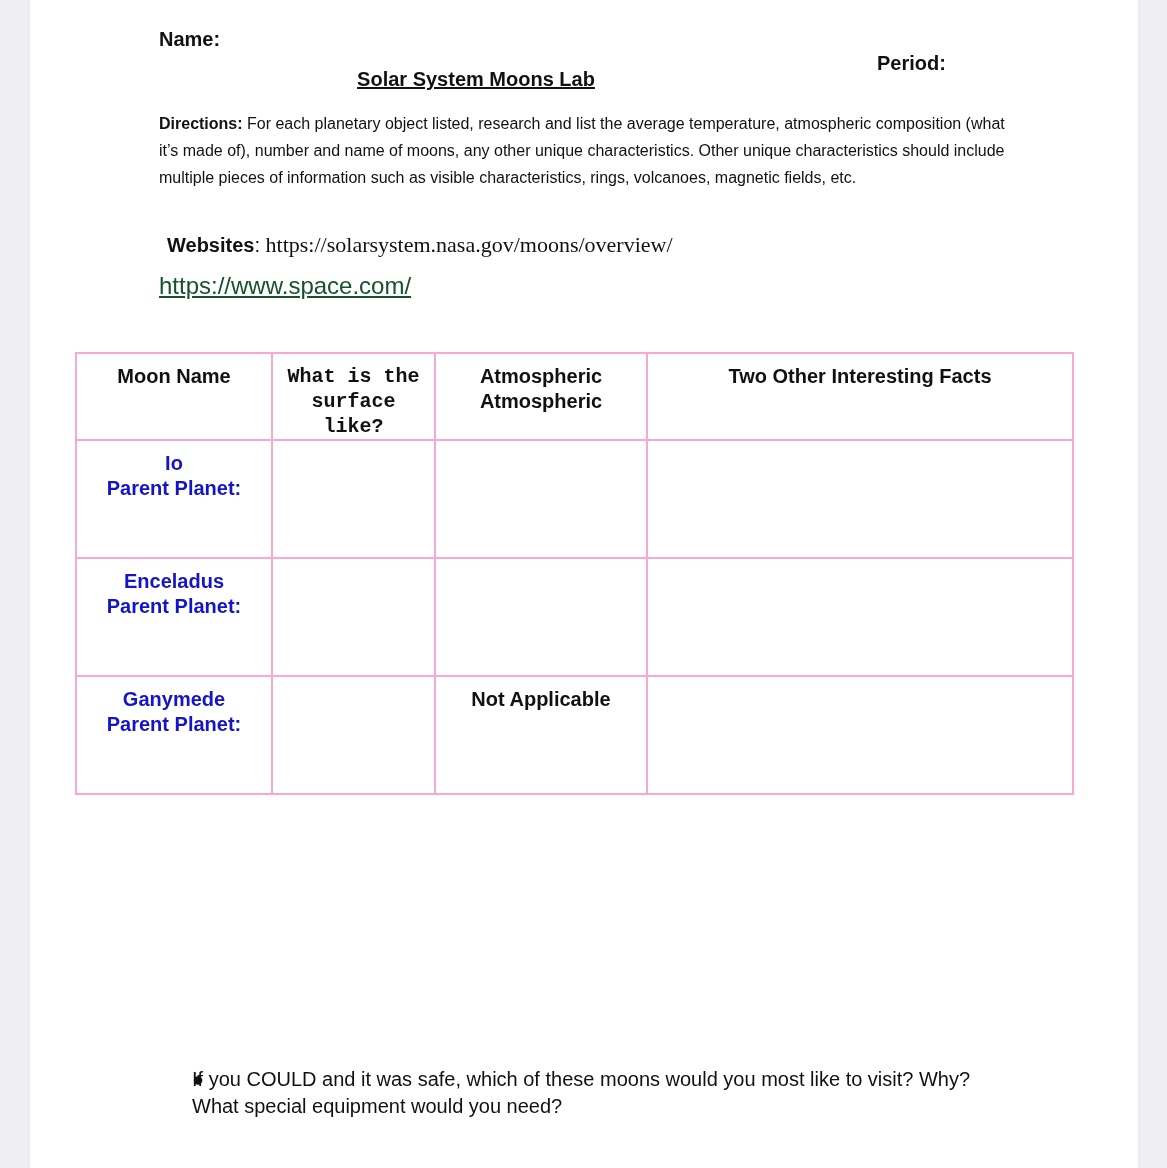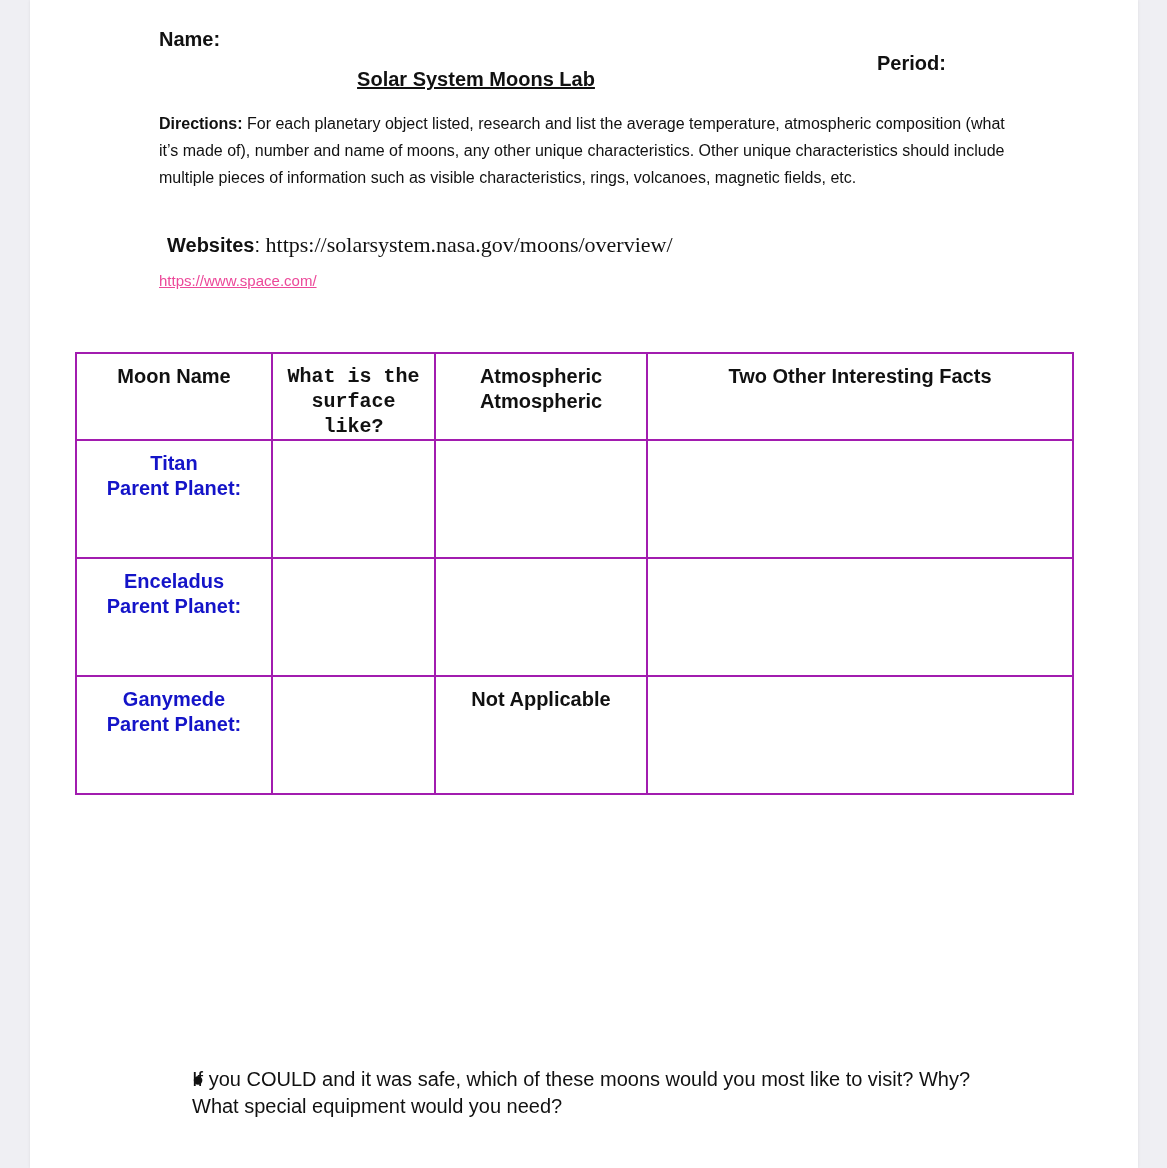--- a/index.html
+++ b/index.html
@@ -21,29 +21,29 @@
     font-weight: bold; font-size: 20px; text-decoration: underline;
   }
   .directions {
     left: 129px; top: 110px; width: 860px;
     font-size: 16px; line-height: 27px;
   }
   .directions b { font-weight: bold; }
   .websites { left: 129px; top: 232px; font-size: 20px; margin-left: 8px; }
   .websites .url { font-family: "Liberation Serif", serif; font-size: 22px; }
   .link2 {
-    left: 129px; top: 272px; font-size: 15px; color: #ec4899; text-decoration: underline;
+    left: 129px; top: 272px; font-size: 24px; color: #14532d; text-decoration: underline;
   }
   table.moons {
     position: absolute; left: 45px; top: 352px;
     border-collapse: collapse; table-layout: fixed;
     width: 997px;
   }
   table.moons td, table.moons th {
-    border: 2px solid #a21caf; vertical-align: top; text-align: center;
+    border: 2px solid #f9a8d4; vertical-align: top; text-align: center;
     font-size: 20px; padding: 0;
   }
   table.moons th { font-weight: bold; height: 66px; padding-top: 10px; line-height: 25px; }
   table.moons td { height: 106px; padding-top: 10px; line-height: 25px; }
   .moon-name { color: #1414c8; font-weight: bold; }
   .cell-bold { font-weight: bold; margin-left: 44px; }
   .bullet {
     left: 162px; top: 1066px; width: 780px; font-size: 20px; line-height: 27px;
   }
   .bullet .dot { position: absolute; left: 0; top: 0; }
@@ -84,21 +84,21 @@
           </th>
         <th>
             <div style="width:150px;margin:0 auto;">Atmospheric Atmospheric</div>
           </th>
         <th>Two Other Interesting Facts</th>
       </tr>
     </thead>
     <tbody>
       <tr>
         <td>
-          <div class="moon-name">Titan</div>
+          <div class="moon-name">Io</div>
           <div class="moon-name">Parent Planet:</div>
         </td>
         <td></td>
         <td></td>
         <td></td>
       </tr>
       <tr>
         <td>
           <div class="moon-name">Enceladus</div>
           <div class="moon-name">Parent Planet:</div>

